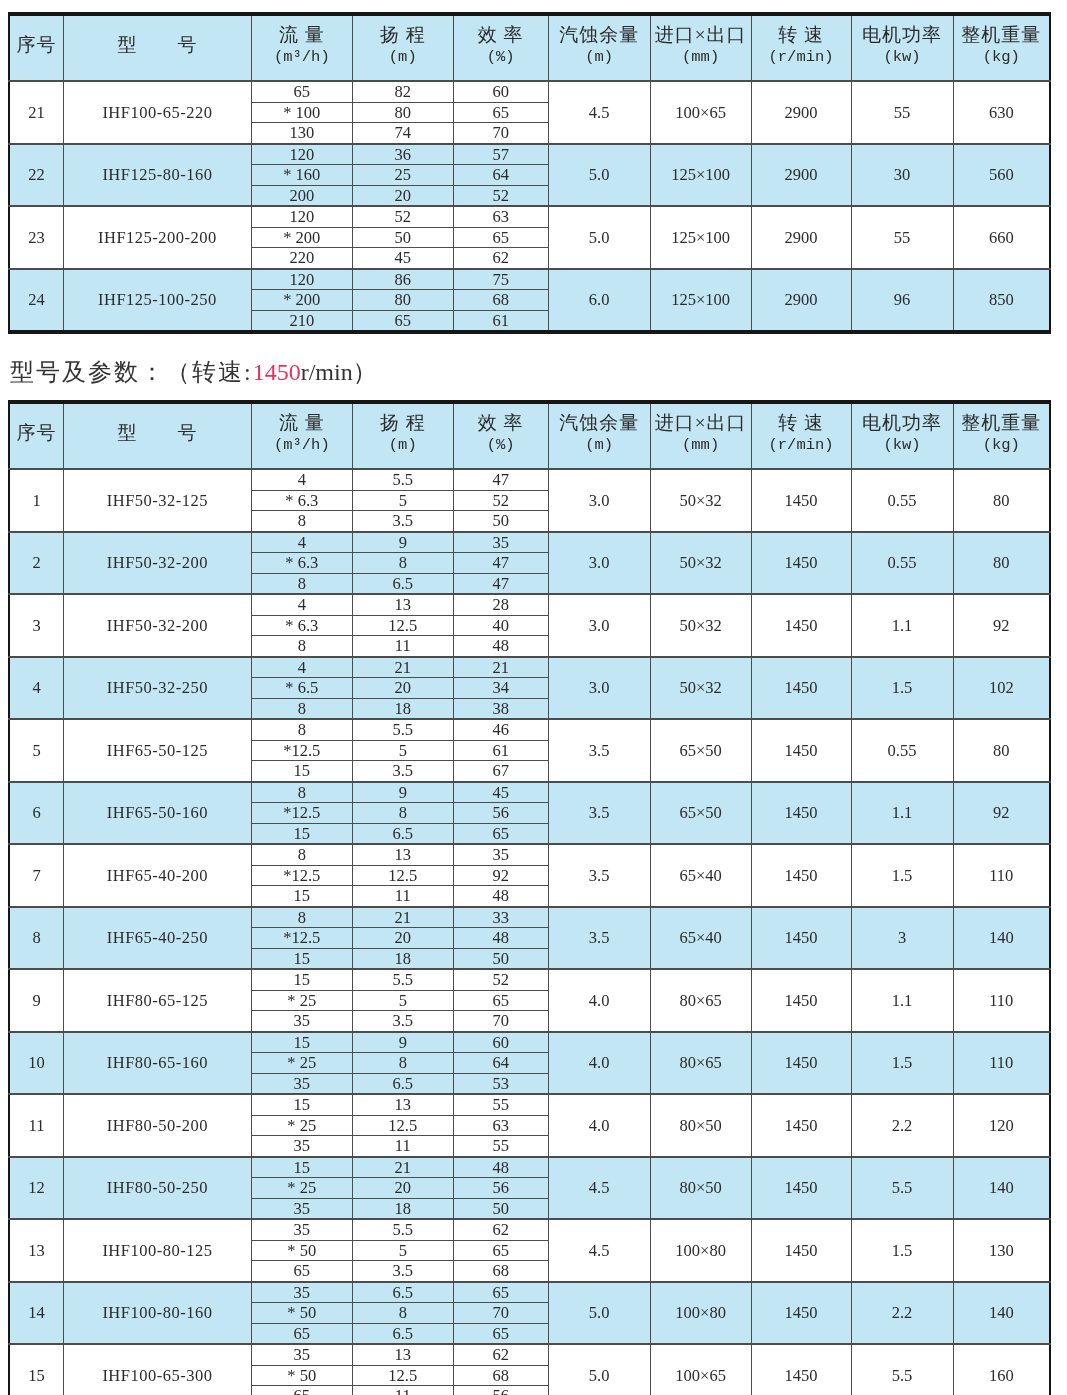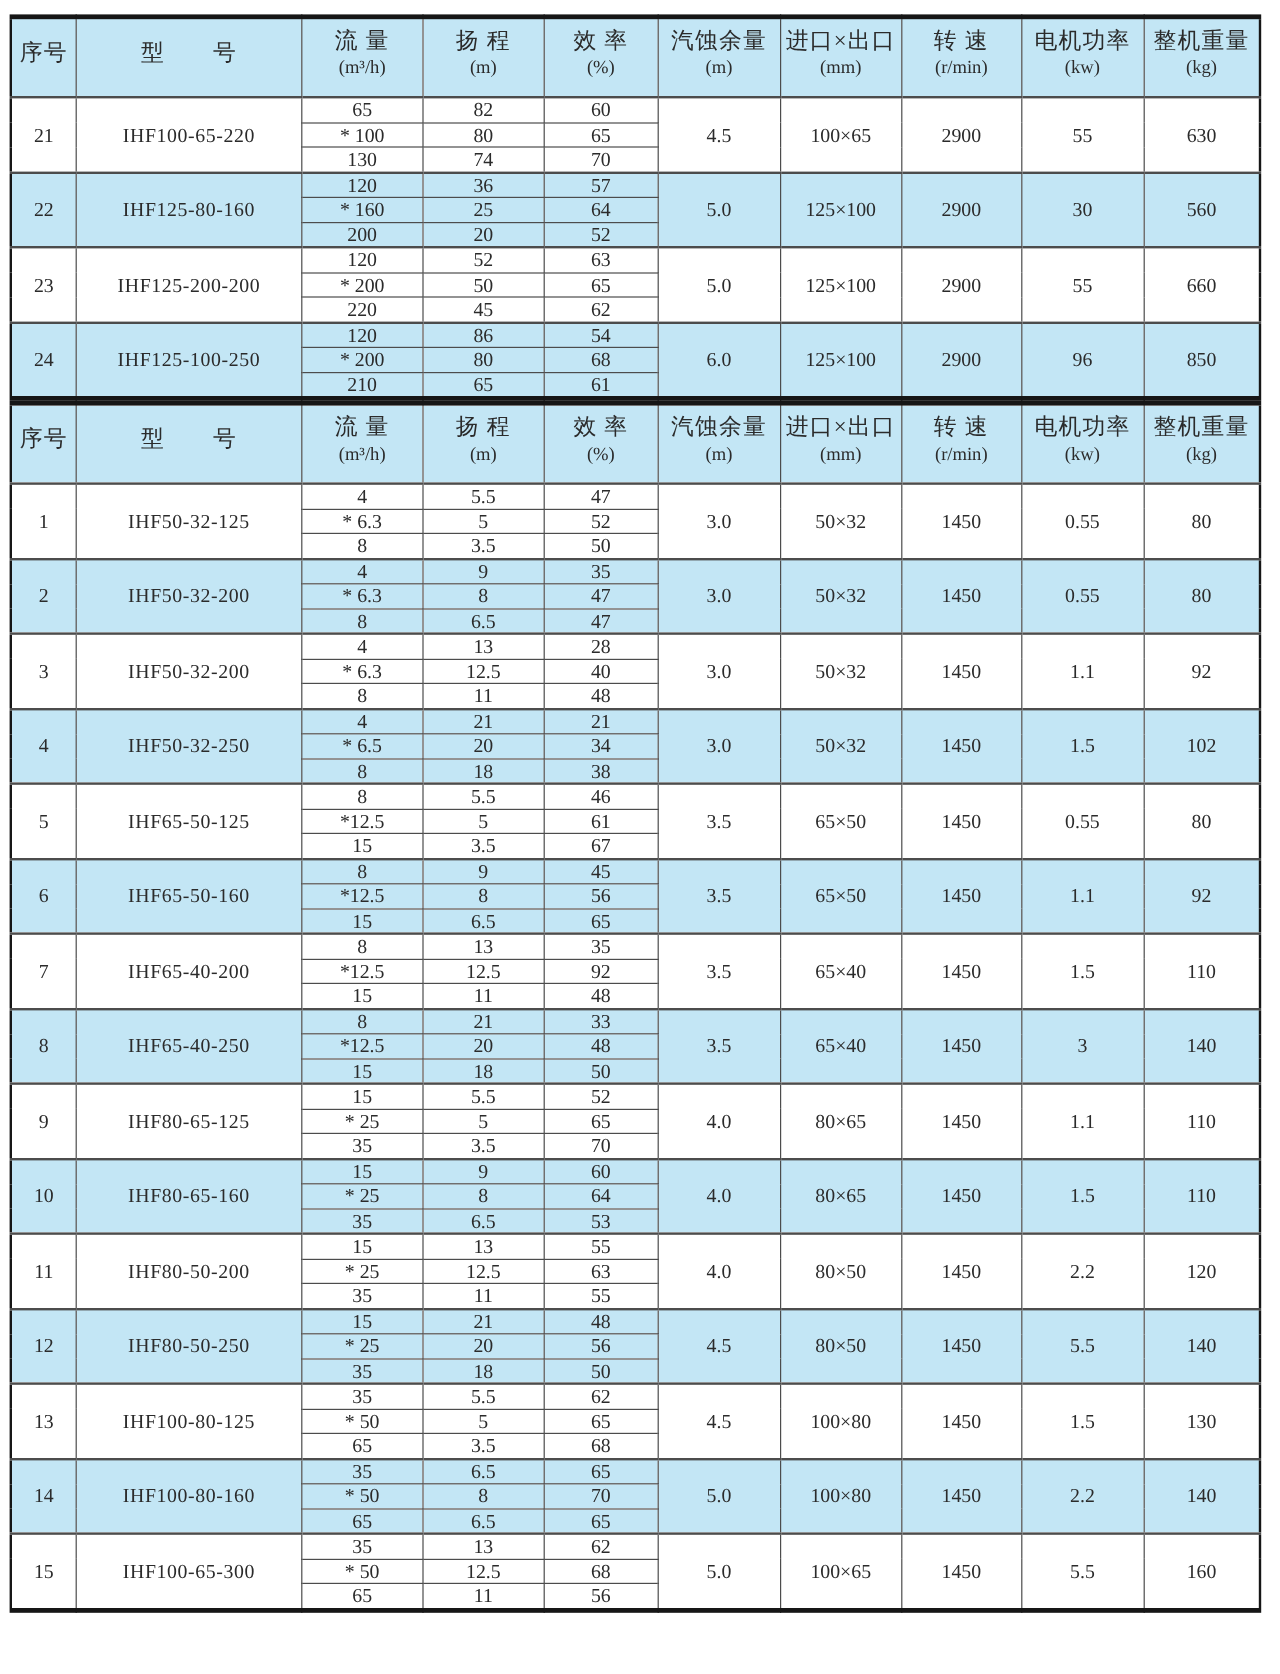--- a/index.html
+++ b/index.html
@@ -37,21 +37,21 @@
     font-weight:normal;
     padding:4px 0 10px 0;
     height:50px;
   }
   th .cn{
     font-size:19px;
     letter-spacing:1px;
     line-height:24px;
   }
   th .unit{
-    font-family:Liberation Serif, serif;
+    font-family:Liberation Mono, monospace;
     font-size:15.5px;
     line-height:20px;
   }
   th .unit:empty{display:none;}
   th.tall{vertical-align:middle;}
   table.pump td{
     font-size:16.5px;
     line-height:19.5px;
     height:19.5px;
   }
@@ -195,40 +195,41 @@
         <tr class="sub">
           <td class="c-val">220</td>
           <td class="c-val">45</td>
           <td class="c-val">62</td>
         </tr>
         <tr class="group-start shaded">
           <td rowspan="3" class="c-no">24</td>
           <td rowspan="3" class="c-model">IHF125-100-250</td>
           <td class="c-val">120</td>
           <td class="c-val">86</td>
-          <td class="c-val">54</td>
+          <td class="c-val">75</td>
           <td rowspan="3" class="c-merge">6.0</td>
           <td rowspan="3" class="c-merge">125×100</td>
           <td rowspan="3" class="c-merge">2900</td>
           <td rowspan="3" class="c-merge">96</td>
           <td rowspan="3" class="c-merge">850</td>
         </tr>
         <tr class="sub shaded">
           <td class="c-val">* 200</td>
           <td class="c-val">80</td>
           <td class="c-val">68</td>
         </tr>
         <tr class="sub shaded">
           <td class="c-val">210</td>
           <td class="c-val">65</td>
           <td class="c-val">61</td>
         </tr>
       </tbody>
   </table>
 
+  <div class="section-heading"><span>型号及参数：（转速:</span><span class="red latin">1450</span><span class="latin">r/min）</span></div>
 
   <table class="pump">
     <colgroup>
       <col style="width:54px">
         <col style="width:186px">
         <col style="width:100px">
       <col style="width:100px">
         <col style="width:94px">
         <col style="width:101px">
       <col style="width:100px">

